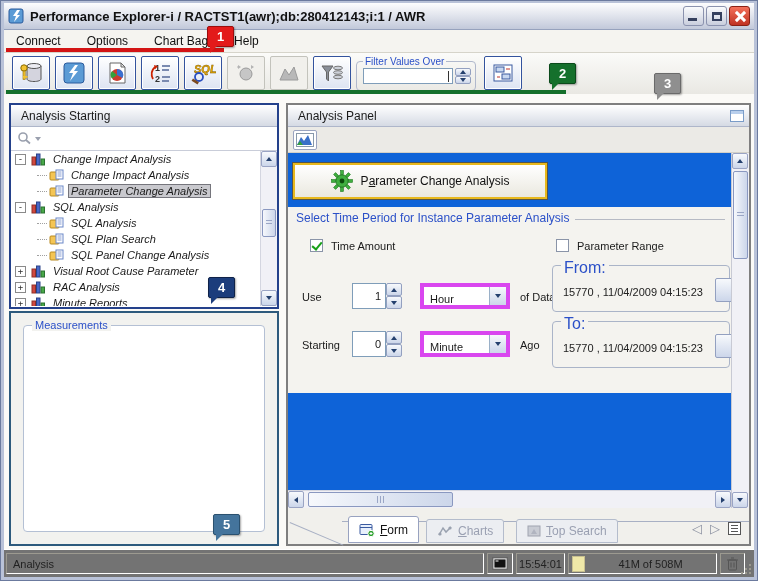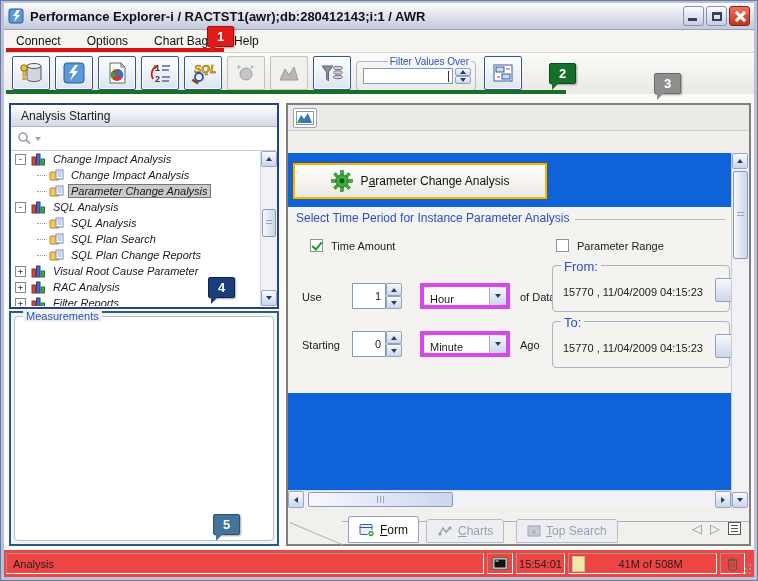--- a/index.html
+++ b/index.html
@@ -29,21 +29,21 @@
   #red-underline{position:absolute;left:5px;top:47px;width:218px;height:4px;background:#d31414;z-index:5;}
   
   #toolbar{position:absolute;left:3px;top:52px;right:3px;height:41px;
     background:linear-gradient(180deg,#fbfbf9,#e9e8e3);}
   .tbtn{position:absolute;top:3px;width:38px;height:34px;border:1px solid #33539e;border-radius:2px;
     background:linear-gradient(180deg,#ffffff,#dde4f2);box-shadow:inset 0 0 0 1px #fff;
     display:flex;align-items:center;justify-content:center;}
   .tbtn.dis{border-color:#c3c3bc;background:#f1f0ec;box-shadow:none;}
   #filter-group{position:absolute;left:350px;top:3px;width:120px;height:35px;border:1px solid #b0b8cc;
     border-radius:4px;padding:1px 4px 3px 6px;background:transparent;}
-  #filter-group legend{font-size:10px;color:#2b50c8;padding:0 2px;text-align:right;}
+  #filter-group legend{font-size:10px;color:#2b50c8;padding:0 2px;}
   #filter-inner{display:flex;align-items:stretch;height:16px;}
   #filter-input{flex:1;background:#fff;border:1px solid #7f9db9;position:relative;}
   #filter-caret{position:absolute;right:3px;top:2px;width:1px;height:11px;background:#333;}
   .spinbtns{width:16px;display:flex;flex-direction:column;margin-left:2px;}
   .spinbtns .sb{flex:1;border:1px solid #93a0c0;border-radius:2px;background:linear-gradient(180deg,#f7f9fc,#ccd6ea);
     display:flex;align-items:center;justify-content:center;}
   .arr-up{width:0;height:0;border-left:3px solid transparent;border-right:3px solid transparent;border-bottom:4px solid #24406e;}
   .arr-dn{width:0;height:0;border-left:3px solid transparent;border-right:3px solid transparent;border-top:4px solid #24406e;}
   .arr-lf{width:0;height:0;border-top:3px solid transparent;border-bottom:3px solid transparent;border-right:4px solid #24406e;}
   .arr-rt{width:0;height:0;border-top:3px solid transparent;border-bottom:3px solid transparent;border-left:4px solid #24406e;}
@@ -84,21 +84,21 @@
   .vscroll{position:absolute;top:0;right:0;width:17px;background:#f1f1f6;border-left:1px solid #d4d6e0;}
   .hscroll{position:absolute;background:#f1f1f6;border-top:1px solid #d4d6e0;}
   .scbtn{position:absolute;width:16px;height:16px;border:1px solid #9aa4c4;border-radius:2px;
     background:linear-gradient(180deg,#f8fafd,#ccd6ea);display:flex;align-items:center;justify-content:center;}
   .thumb{position:absolute;border:1px solid #8a98c0;border-radius:2px;background:linear-gradient(90deg,#f6f8fc,#ccd6ea);}
   .thumb .grip{position:absolute;left:3px;right:3px;top:50%;height:6px;margin-top:-3px;
     background:repeating-linear-gradient(180deg,#9aa6c6 0 1px,transparent 1px 3px);}
   .thumb.h .grip{left:50%;top:3px;bottom:3px;height:auto;width:8px;margin:0 0 0 -4px;
     background:repeating-linear-gradient(90deg,#9aa6c6 0 1px,transparent 1px 3px);}
   
-  #panel-measure{position:absolute;left:5px;top:217px;width:270px;height:235px;border:2px solid #2d5a7d;background:#f2f2ef;padding:3px;}
+  #panel-measure{position:absolute;left:5px;top:217px;width:270px;height:235px;border:2px solid #2d5a7d;background:#f2f2ef;padding:12px;}
   #measure-box{width:100%;height:100%;border:1px solid #b4c0d4;border-radius:4px;background:#fff;position:relative;}
   #measure-legend{position:absolute;left:8px;top:-7px;background:#f2f2ef;padding:0 3px;color:#2b50c8;font-size:11px;}
   
   #panel-analysis{position:absolute;left:282px;top:9px;width:465px;height:443px;border:2px solid #7f7f7f;background:#efeeea;}
   #ap-hicon{margin-left:auto;margin-right:5px;width:14px;height:12px;border:1px solid #7a9cc8;background:#fff;position:relative;}
   #ap-hicon::before{content:"";position:absolute;left:0;top:0;right:0;height:3px;background:#b9cfec;}
   #ap-toolbar{height:26px;background:#ebeae6;border-bottom:1px solid #d2d0c8;display:flex;align-items:center;padding-left:5px;}
   .minibtn{width:24px;height:20px;border:1px solid #9aa4c0;border-radius:2px;background:#fff;
     display:flex;align-items:center;justify-content:center;}
   #ap-content{position:absolute;left:0;top:48px;width:443px;height:337px;background:#0e63d8;overflow:hidden;}
@@ -113,21 +113,21 @@
   .cb.checked::after{content:"";position:absolute;left:3px;top:0px;width:4px;height:8px;
     border:solid #18a018;border-width:0 2px 2px 0;transform:rotate(40deg);}
   .flabel{position:absolute;font-size:11px;color:#1a1a1a;}
   .spin{position:absolute;height:26px;display:flex;}
   .spin .sfield{width:34px;background:#fff;border:1px solid #7f9db9;text-align:right;padding:6px 4px 0 0;font-size:11px;}
   .combo{position:absolute;height:26px;width:90px;border:4px solid #d946ef;background:#fff;display:flex;}
   .combo .cval{flex:1;padding:6px 0 0 6px;font-size:11px;}
   .combo .cbtn{width:17px;border-left:1px solid #9ab0c8;background:linear-gradient(180deg,#f6f8fc,#ccd6ea);
     display:flex;align-items:center;justify-content:center;}
   .group{position:absolute;width:178px;height:47px;border:1px solid #aab4c8;border-radius:4px;background:#f4f3ef;}
-  .group .glegend{position:absolute;left:8px;top:-7px;background:#f4f3ef;padding:0 3px;color:#2b50c8;font-size:13px;}
+  .group .glegend{position:absolute;left:8px;top:-7px;background:#f4f3ef;padding:0 3px;color:#2b50c8;font-size:16px;}
   .group .gvalue{position:absolute;left:10px;top:20px;font-size:11px;color:#222;white-space:nowrap;}
   .group .gbtn{position:absolute;right:-4px;top:12px;width:18px;height:24px;border:1px solid #93a0c0;border-radius:2px;
     background:linear-gradient(180deg,#f7f9fc,#ccd6ea);}
   #ap-vscroll{position:absolute;right:0;top:48px;width:18px;height:355px;background:#f1f1f6;border-left:1px solid #c8cad4;}
   #ap-hscroll{left:0;top:385px;width:443px;height:18px;}
   
   #tabrow{position:absolute;left:0;top:403px;width:461px;height:36px;background:#f1f0ec;}
   #tabrow .topline{position:absolute;left:54px;top:13px;right:0;border-top:1px solid #a8b0c4;}
   #tabrow .slant{position:absolute;left:2px;top:14px;width:58px;border-top:1px solid #a8b0c4;
     transform:rotate(23deg);transform-origin:left top;}
@@ -135,21 +135,21 @@
     border-radius:3px 3px 0 0;font-size:12px;}
   .tab.active{left:60px;top:8px;height:27px;background:#fff;color:#111;z-index:2;}
   .tab.dis{top:11px;height:24px;background:#eceef2;color:#9aa0b2;border-color:#b4bccc;}
   #tab-charts{left:138px;} #tab-topsearch{left:228px;}
   .mn{text-decoration:underline;}
   #tab-nav{position:absolute;right:8px;top:13px;display:flex;align-items:center;gap:8px;color:#8a90a0;font-size:13px;}
   #list-icon{width:13px;height:13px;border:1px solid #555;background:#fff;position:relative;}
   #list-icon::before{content:"";position:absolute;left:2px;right:2px;top:2px;height:7px;
     background:repeating-linear-gradient(180deg,#555 0 1px,transparent 1px 3px);}
   
-  #statusbar{position:absolute;left:3px;bottom:3px;right:3px;height:28px;background:#ef4444;border-top:1px solid #fff;}
+  #statusbar{position:absolute;left:3px;bottom:3px;right:3px;height:28px;background:#737373;border-top:1px solid #fff;}
   .scell{position:absolute;top:3px;height:21px;border:1px solid;border-color:#9c9a90 #ffffff #ffffff #9c9a90;
     display:flex;align-items:center;font-size:11px;color:#222;}
   #grip{position:absolute;right:2px;bottom:2px;width:12px;height:12px;}
   #grip::before{content:"";position:absolute;right:1px;bottom:1px;width:2px;height:2px;background:#9a988e;
     box-shadow:-4px 0 #9a988e,-8px 0 #9a988e,0 -4px #9a988e,-4px -4px #9a988e,0 -8px #9a988e;}
   #yellow-ind{width:13px;height:16px;background:#efe8a8;border:1px solid #c8c090;margin-left:3px;}
 </style>
 </head>
 <body>
 
@@ -379,21 +379,21 @@
           </div>
           <div class="trow t1">
             <span class="dots"></span>
             <span class="ticon">
                 <svg width="15" height="13">
                   <rect x="1" y="3" width="9" height="8" rx="1" fill="#f4c554" stroke="#b88a20"></rect>
                   <rect x="7" y="1" width="7" height="9" fill="#fff" stroke="#6a87c8"></rect>
                   <path d="M8.5 3h4M8.5 5h4M8.5 7h4" stroke="#6a87c8" stroke-width="0.8"></path>
                 </svg>
               </span>
-            <span class="tlabel">SQL Plan Change Reports</span>
+            <span class="tlabel">SQL Panel Change Analysis</span>
           </div>
           <div class="trow">
             <span class="toggle">+</span>
             <span class="ticon">
                 <svg width="15" height="13">
                   <rect x="1" y="4" width="3.5" height="8" fill="#d04840" stroke="#903028"></rect>
                   <rect x="5.5" y="1" width="3.5" height="11" fill="#4868c8" stroke="#2a4288"></rect>
                   <rect x="10" y="6" width="3.5" height="6" fill="#48a848" stroke="#2a7030"></rect>
                 </svg>
               </span>
@@ -412,21 +412,21 @@
           </div>
           <div class="trow">
             <span class="toggle">+</span>
             <span class="ticon">
                 <svg width="15" height="13">
                   <rect x="1" y="4" width="3.5" height="8" fill="#d04840" stroke="#903028"></rect>
                   <rect x="5.5" y="1" width="3.5" height="11" fill="#4868c8" stroke="#2a4288"></rect>
                   <rect x="10" y="6" width="3.5" height="6" fill="#48a848" stroke="#2a7030"></rect>
                 </svg>
               </span>
-            <span class="tlabel">Filter Reports</span>
+            <span class="tlabel">Minute Reports</span>
           </div>
         </div>
         <div class="vscroll" style="height:155px">
           <div class="scbtn" style="left:0;top:0">
               <div class="arr-up"></div>
             </div>
           <div class="thumb" style="left:1px;top:58px;width:14px;height:28px">
               <div class="grip"></div>
             </div>
           <div class="scbtn" style="left:0;bottom:0">
@@ -436,20 +436,24 @@
       </div>
     </div>
 
     <div id="panel-measure">
       <div id="measure-box">
         <span id="measure-legend">Measurements</span>
       </div>
     </div>
 
     <div id="panel-analysis">
+      <div class="panel-header">
+        <span>Analysis Panel</span>
+        <div id="ap-hicon"></div>
+      </div>
       <div id="ap-toolbar">
         <div class="minibtn">
           <svg width="18" height="14" viewBox="0 0 18 14">
             <rect x="0.5" y="0.5" width="17" height="13" fill="#fff" stroke="#8899aa"></rect>
             <path d="M1 12L5 4l3 4 4-6 4 10z" fill="#3a70c8"></path>
             <path d="M1 12l3-4 3 4z" fill="#35a03c"></path>
           </svg>
         </div>
       </div>
 

